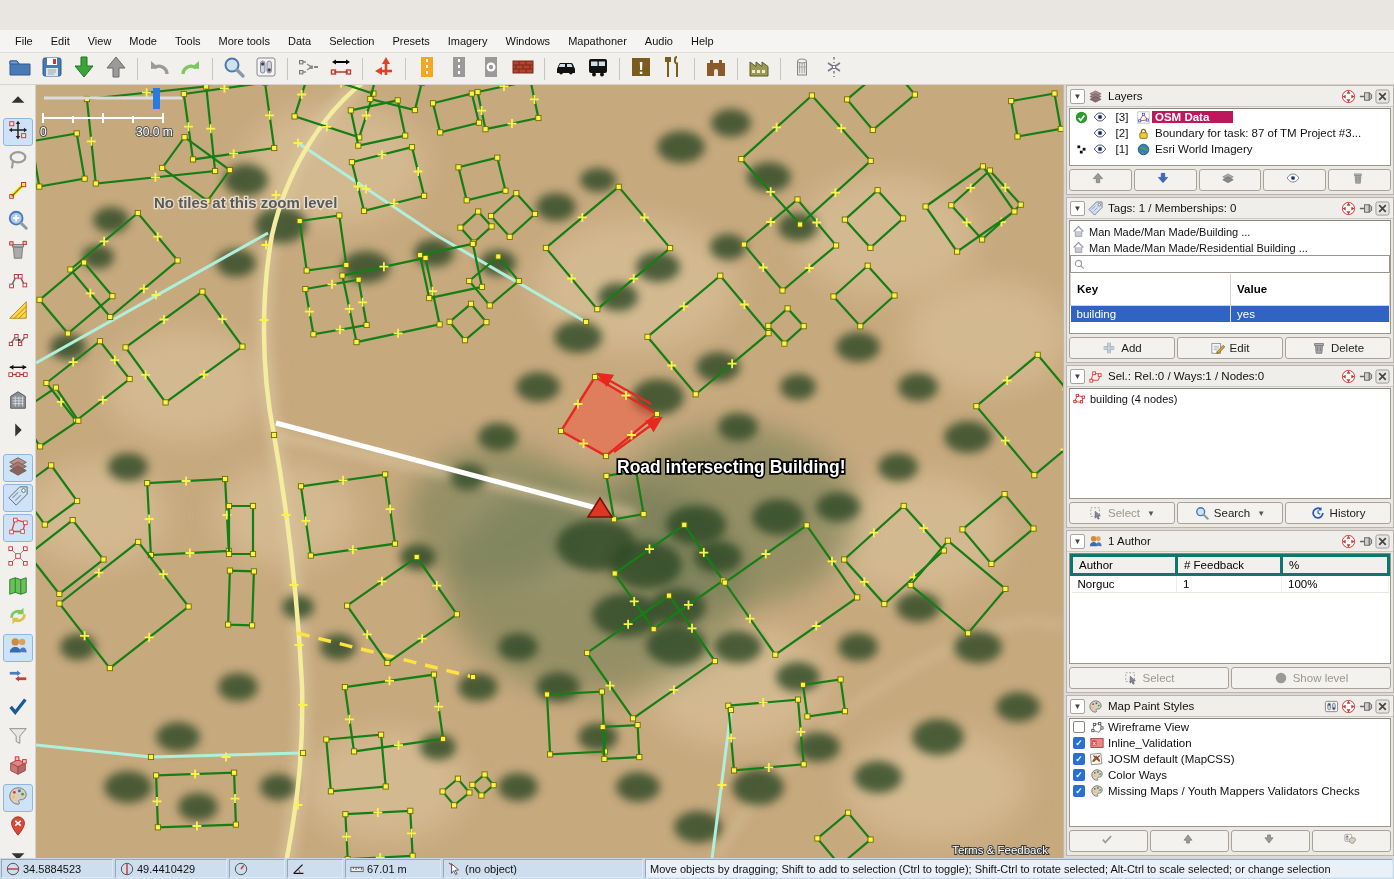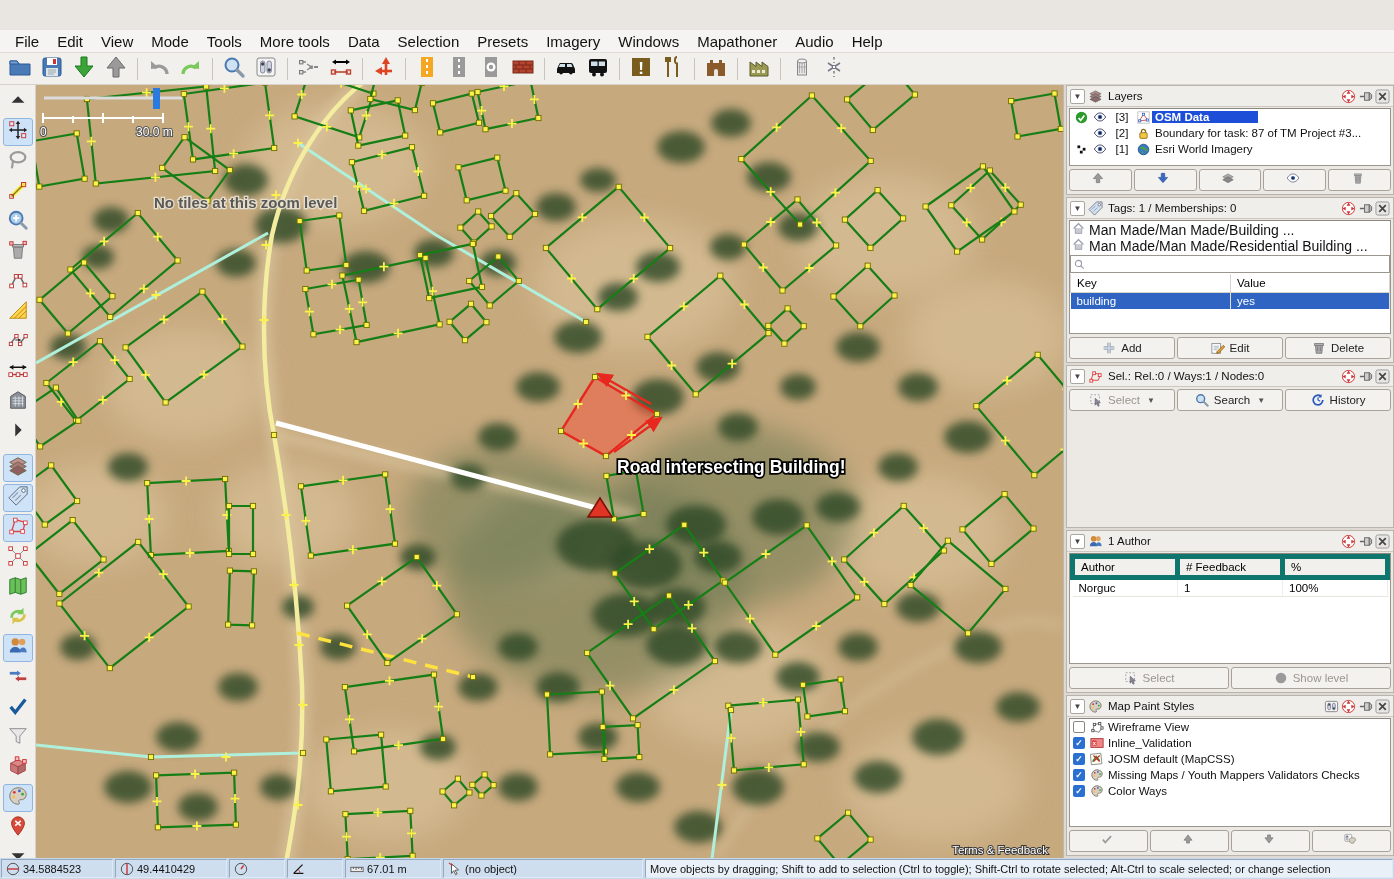--- a/index.html
+++ b/index.html
@@ -9,21 +9,21 @@
   
   #titlebar { position:absolute; left:0; top:0; width:1394px; height:30px; background:#f3f1ef; display:flex; align-items:center; border-bottom:1px solid #e3e0dc;}
   #titlebar .logo { width:18px; height:18px; margin:0 8px 0 10px; }
   #titlebar .title { font-size:12px; color:#1c1c1c; }
   #wincontrols { margin-left:auto; display:flex; height:30px; }
   .winbtn { width:46px; height:30px; display:flex; align-items:center; justify-content:center; font-size:12px; color:#333; }
   .maxglyph { width:10px; height:10px; border:1px solid #333; }
 
   
   #menubar { position:absolute; left:0; top:30px; width:1394px; height:23px; background:#f6f4f2; display:flex; align-items:center; padding-left:6px; border-bottom:1px solid #e0ddd8; }
-  .menuitem { padding:3px 9px; font-size:15px; color:#111; cursor:default; }
+  .menuitem { padding:3px 9px; font-size:11px; color:#111; cursor:default; }
 
   
   #maintoolbar { position:absolute; left:0; top:53px; width:1394px; height:32px; background:#f2f0ed; border-bottom:1px solid #d7d3cc; display:flex; align-items:center; padding-left:4px; }
   .tbtn { width:30px; height:28px; display:flex; align-items:center; justify-content:center; border-radius:3px; margin:0 1px; }
   .tbtn svg { width:24px; height:24px; }
   .tsep { width:1px; height:22px; background:#c9c5be; margin:0 5px; }
 
   
   #body { position:absolute; left:0; top:85px; width:1394px; height:773px; display:flex; }
   #lefttoolbar { width:36px; height:773px; background:#f2f0ed; border-right:1px solid #d7d3cc; display:flex; flex-direction:column; align-items:center; padding-top:2px; overflow:hidden; }
@@ -51,31 +51,31 @@
   .pbtn { flex:1; height:22px; background:#f4f2ef; border:1px solid #a7a39b; border-radius:3px; display:flex; align-items:center; justify-content:center; gap:5px; font-size:11.5px; color:#222; }
   .pbtn.disabled { color:#9a968e; }
   .pbtn svg { width:14px; height:14px; }
 
   .lrow { height:16px; display:flex; align-items:center; font-size:11.5px; color:#111; padding-left:2px; }
   .lrow .c1 { width:18px; display:flex; justify-content:center; }
   .lrow .c2 { width:20px; display:flex; justify-content:center; }
   .lrow .idx { width:24px; text-align:center; }
   .lrow .ticon { width:18px; display:flex; justify-content:center; }
   .lrow .lab { padding-left:3px; white-space:nowrap; }
-  .lrow.selected .lab { background:#1d4ed8; color:#fff; font-weight:bold; padding-right:49px; }
-
-  .presetrow { display:flex; align-items:flex-start; height:16px; font-size:14px; color:#111; gap:4px; padding-left:2px; }
+  .lrow.selected .lab { background:#be185d; color:#fff; font-weight:bold; padding-right:24px; }
+
+  .presetrow { display:flex; align-items:flex-end; height:16px; font-size:11px; color:#111; gap:4px; padding-left:2px; }
   .searchrow { height:18px; border:1px solid #9a968e; margin:1px 0; display:flex; align-items:center; background:#fff; }
   .tagtable { width:100%; border-collapse:collapse; font-size:11.5px; }
-  .tagtable th { text-align:left; font-weight:normal; background:#fff; border:1px solid #d8d4cc; border-top:none; padding:2px 6px; height:18px; }
+  .tagtable th { text-align:left; font-weight:bold; background:#fff; border:1px solid #d8d4cc; border-top:none; padding:2px 6px; height:31px; }
   .tagtable td { padding:2px 6px; height:17px; border-right:1px solid #e2ded8;}
   .tagtable tr.selected td { background:#2f64c2; color:#fff; }
 
   .authtable { width:100%; border-collapse:collapse; font-size:11.5px; }
-  .authtable th { text-align:left; font-weight:normal; background:#f2f0ec; border:5px solid #0f766e; padding:2px 6px; height:18px; }
+  .authtable th { text-align:left; font-weight:normal; background:#f2f0ec; border:3px solid #0f766e; padding:2px 6px; height:18px; }
   .authtable td { padding:2px 6px; height:17px; border-bottom:1px solid #e8e4de; border-right:1px solid #eee;}
 
   .styrow { display:flex; align-items:center; height:16px; gap:4px; padding-left:3px; font-size:11.5px; color:#111;text-align:right; }
   .cb { width:12px; height:12px; border-radius:2px; flex:none; }
   .cb.on { background:#2a6fd2; display:flex; align-items:center; justify-content:center; }
   .cb.on::after { content:"✓"; color:#fff; font-size:9px; font-weight:bold; }
   .cb.off { background:#fff; border:1px solid #8a8680; }
   .styrow .sicon { width:15px; height:14px; display:flex; justify-content:center; }
 
   
@@ -1303,20 +1303,32 @@
                 </svg>
               </div>
               <div class="hbtn">
                 <svg viewBox="0 0 16 16" xmlns="http://www.w3.org/2000/svg">
                   <rect x="1" y="1" width="14" height="14" rx="2" fill="#e8e6e2" stroke="#999"></rect>
                   <path d="M4.5 4.5l7 7M11.5 4.5l-7 7" stroke="#444" stroke-width="1.8"></path>
                 </svg>
               </div>
             </div>
         </div>
+        <div class="pbody" id="selbody">
+            <div class="presetrow">
+              <span style="width:14px;height:14px;display:inline-block"><svg viewBox="0 0 16 16" xmlns="http://www.w3.org/2000/svg">
+                  <path d="M3 12 6 5l7 2-2 6z" fill="none" stroke="#c33"></path>
+                  <rect x="2" y="10.8" width="2.6" height="2.6" fill="#fff" stroke="#c33"></rect>
+                  <rect x="4.8" y="3.8" width="2.6" height="2.6" fill="#fff" stroke="#c33"></rect>
+                  <rect x="11.6" y="5.8" width="2.6" height="2.6" fill="#fff" stroke="#c33"></rect>
+                  <rect x="9.6" y="11" width="2.6" height="2.6" fill="#fff" stroke="#c33"></rect>
+                </svg></span>
+              <span>building (4 nodes)</span>
+            </div>
+          </div>
         <div class="pbtnrow" id="selbtns">
             <div class="pbtn disabled">
               <span style="width:14px;height:14px"><svg viewBox="0 0 16 16" xmlns="http://www.w3.org/2000/svg">
                   <rect x="2" y="2" width="10" height="10" fill="none" stroke="#999" stroke-dasharray="2 2"></rect>
                   <path d="M7 6l6 5-3 .4 1.8 3-1.4.8-1.8-3L7 14z" fill="#889" stroke="#556" stroke-width=".6"></path>
                 </svg></span>
               <span>Select</span>
               <span style="font-size:8px;color:#555;margin-left:2px">▼</span>
             </div>
             <div class="pbtn">
@@ -1487,34 +1499,34 @@
               <span class="cb on"></span>
               <span class="sicon">
                 <span style="width:14px;height:14px;display:inline-block"><svg viewBox="0 0 16 16" xmlns="http://www.w3.org/2000/svg">
                     <path d="M8 2a6 6 0 1 0 0 12c1.4 0 1.2-1 .8-1.6-.5-.8-.2-1.8 1-1.8H11a4 4 0 0 0 3-3.6C14 4 11.3 2 8 2z" fill="#d8cfc4" stroke="#776"></path>
                     <circle cx="5.5" cy="5.5" r="1" fill="#d33"></circle>
                     <circle cx="9" cy="4.5" r="1" fill="#36c"></circle>
                     <circle cx="11.5" cy="7" r="1" fill="#3a3"></circle>
                     <circle cx="5" cy="9" r="1" fill="#fb3"></circle>
                   </svg></span>
               </span>
-              <span>Missing Maps / Youth Mappers Validators Checks</span>
+              <span>Color Ways</span>
             </div>
             <div class="styrow">
               <span class="cb on"></span>
               <span class="sicon">
                 <span style="width:14px;height:14px;display:inline-block"><svg viewBox="0 0 16 16" xmlns="http://www.w3.org/2000/svg">
                     <path d="M8 2a6 6 0 1 0 0 12c1.4 0 1.2-1 .8-1.6-.5-.8-.2-1.8 1-1.8H11a4 4 0 0 0 3-3.6C14 4 11.3 2 8 2z" fill="#d8cfc4" stroke="#776"></path>
                     <circle cx="5.5" cy="5.5" r="1" fill="#d33"></circle>
                     <circle cx="9" cy="4.5" r="1" fill="#36c"></circle>
                     <circle cx="11.5" cy="7" r="1" fill="#3a3"></circle>
                     <circle cx="5" cy="9" r="1" fill="#fb3"></circle>
                   </svg></span>
               </span>
-              <span>Color Ways</span>
+              <span>Missing Maps / Youth Mappers Validators Checks</span>
             </div>
           </div>
         <div class="pbtnrow" id="paintbtns">
             <div class="pbtn">
               <span style="width:18px;height:18px"><svg viewBox="0 0 24 24" xmlns="http://www.w3.org/2000/svg">
                   <path d="M5 13l4 5L19 7" fill="none" stroke="#9a9a9a" stroke-width="3"></path>
                 </svg></span>
             </div>
             <div class="pbtn">
               <span style="width:18px;height:18px"><svg viewBox="0 0 24 24" xmlns="http://www.w3.org/2000/svg">

